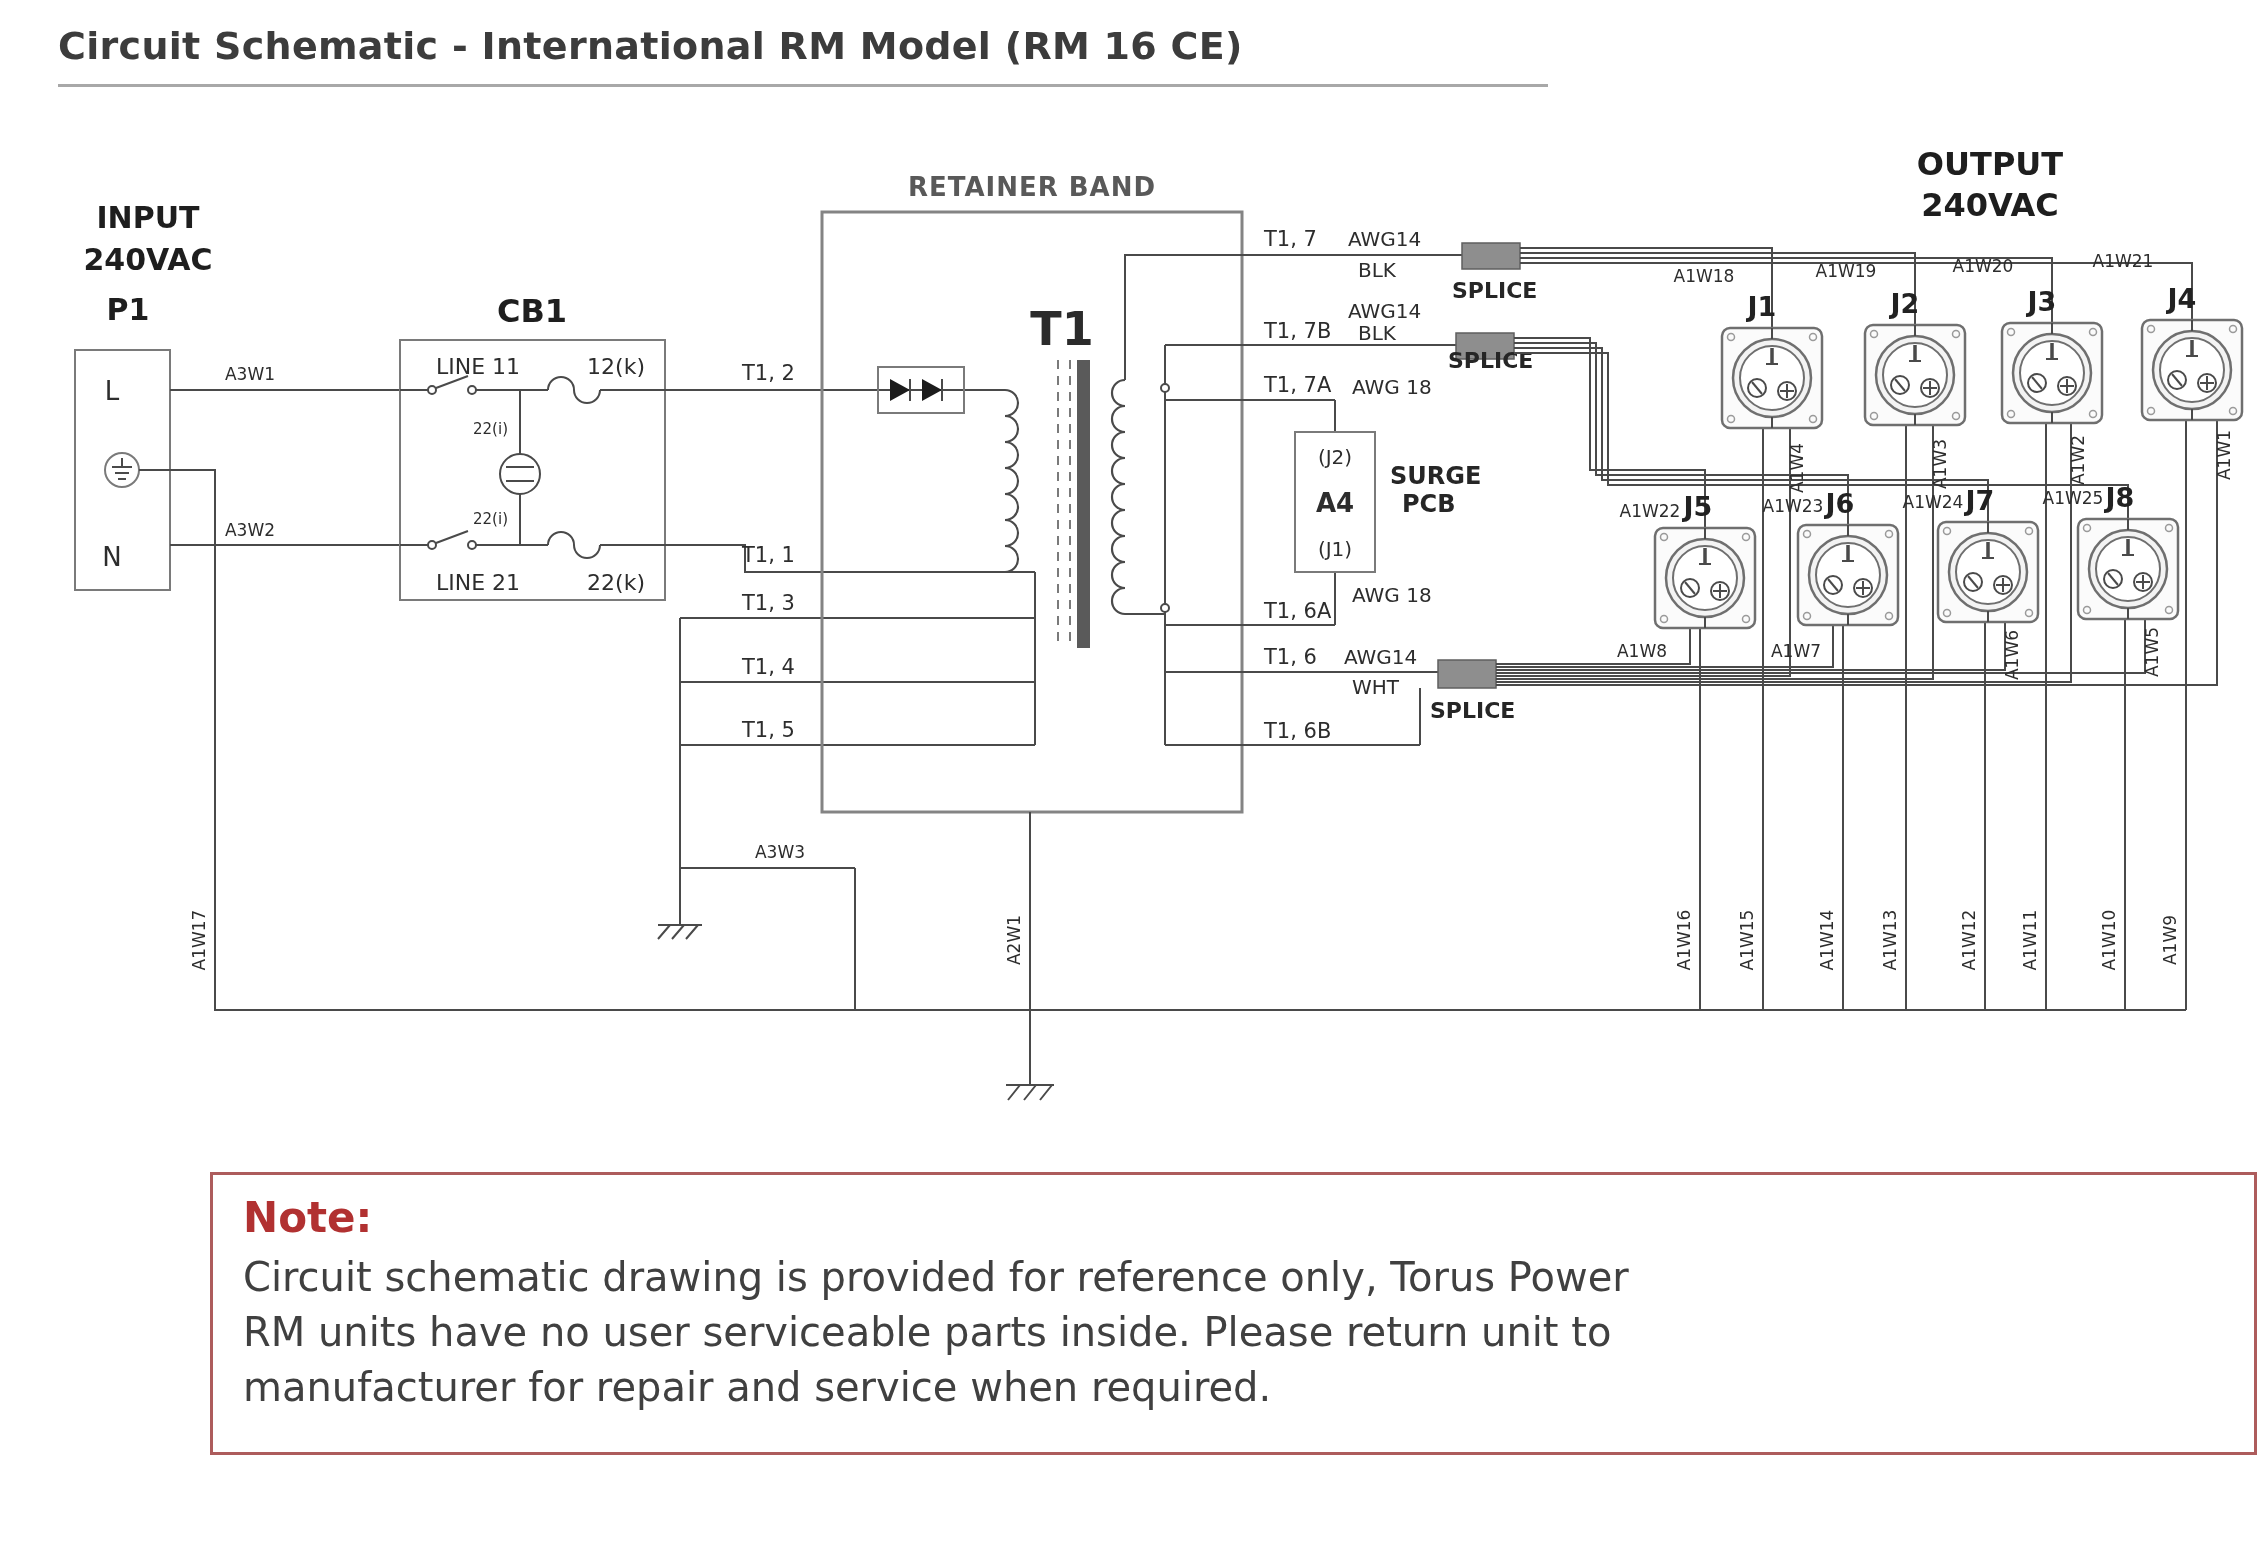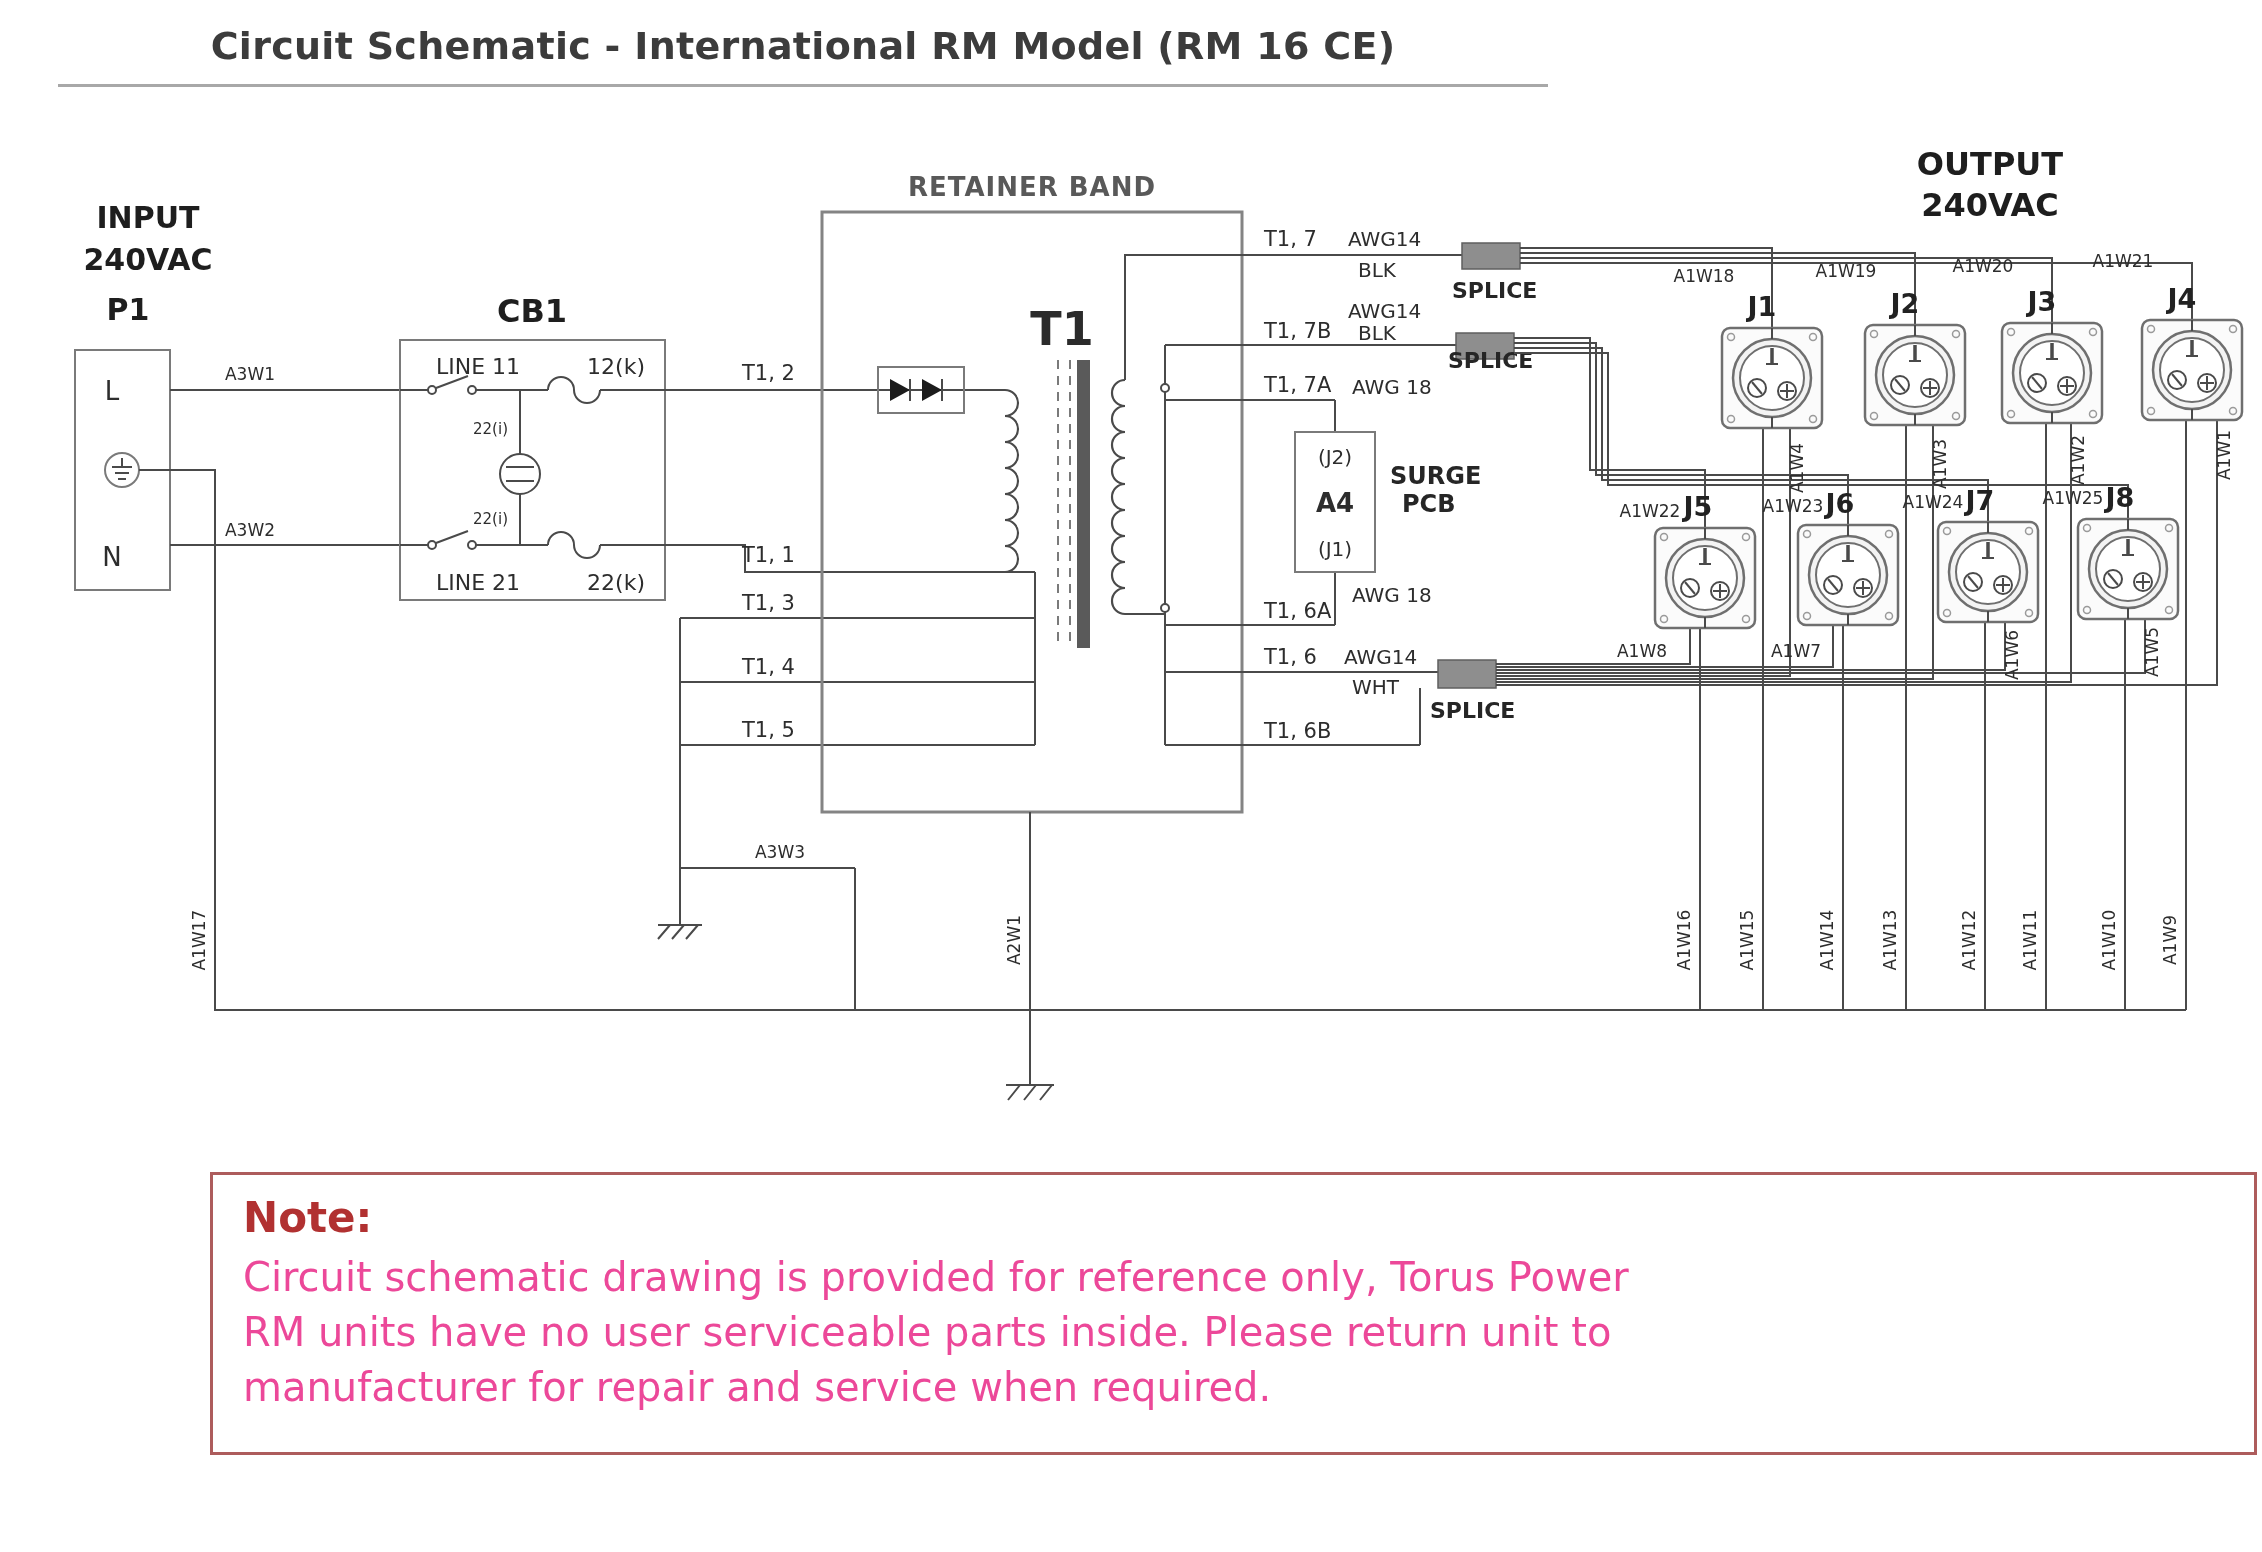--- a/index.html
+++ b/index.html
@@ -5,21 +5,20 @@
   html,body { margin:0; padding:0; background:#ffffff; }
   .page {
     position:relative; width:2262px; height:1552px; background:#ffffff;
     font-family:"DejaVu Sans", sans-serif; overflow:hidden;
   }
   .title {
     position:absolute; left:58px; top:24px; margin:0;
     font-size:38px; font-weight:bold; color:#3c3c3c;
     width:1490px; border-bottom:3px solid #a8a8a8; padding-bottom:16px;
     letter-spacing:0.3px;
-    text-align:center;
   }
   svg.schem { position:absolute; left:0; top:0; }
 
   
   .wire   { stroke:#4a4a4a; stroke-width:2;   fill:none; }
   .wire-h { stroke:#4a4a4a; stroke-width:2.2; fill:none; }
   .boxln  { stroke:#848484; stroke-width:3;   fill:none; }
   .boxthin{ stroke:#7a7a7a; stroke-width:2;   fill:none; }
   .dash   { stroke:#7a7a7a; stroke-width:2; stroke-dasharray:9 7; fill:none; }
   .corebar{ fill:#5a5a5a; }
@@ -48,21 +47,21 @@
   .pin   { stroke:#4a4a4a; stroke-width:3.5; fill:none; }
   .pin2  { stroke:#4a4a4a; stroke-width:2; fill:none; }
   .pinc  { fill:#ffffff; stroke:#4a4a4a; stroke-width:2; }
 
   .note-box {
     position:absolute; left:210px; top:1172px; width:2047px; height:283px;
     box-sizing:border-box; border:3px solid #ad5c5c; background:#ffffff;
     padding:14px 30px;
   }
   .note-heading { font-size:42px; font-weight:bold; color:#b13131; margin:4px 0 8px 0; }
-  .note-text    { font-size:40px; color:#ec4899; margin:0; line-height:1.38; }
+  .note-text    { font-size:40px; color:#404040; margin:0; line-height:1.38; }
 </style>
 </head>
 <body>
 
 <div class="page">
 
   <h1 class="title">Circuit Schematic - International RM Model (RM 16 CE)</h1>
 
   <svg class="schem" width="2262" height="1552" viewBox="0 0 2262 1552">
 

